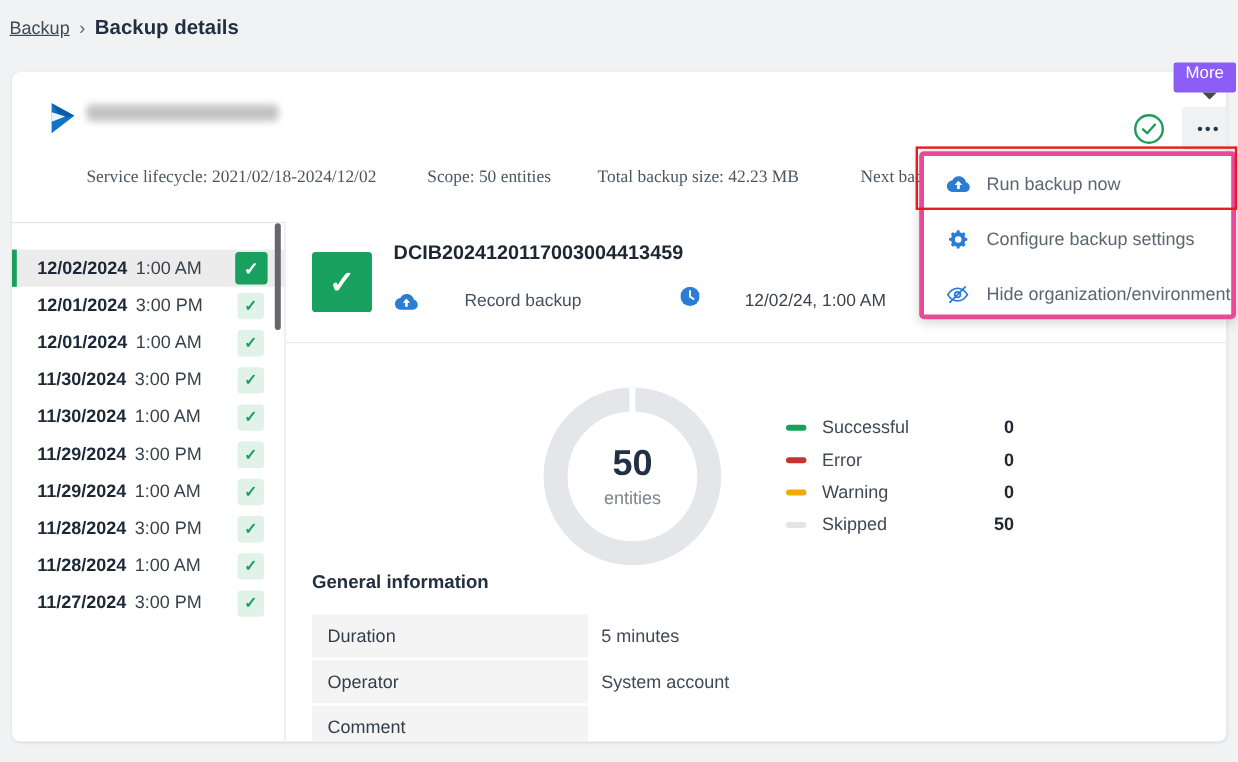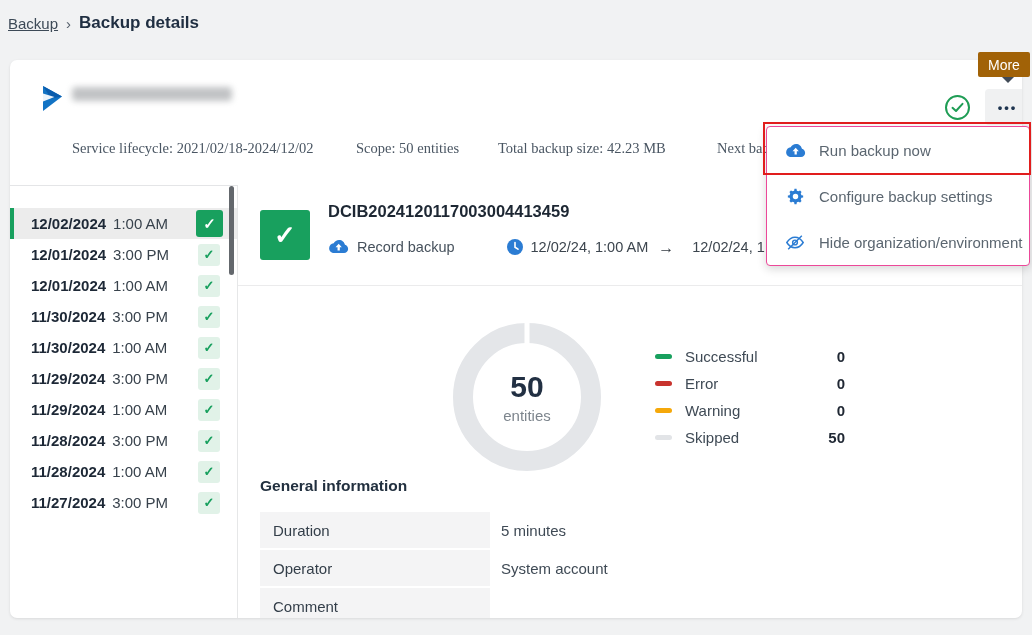--- a/index.html
+++ b/index.html
@@ -24,39 +24,39 @@
   .info-row span { margin-right:0;font-family:Liberation Serif, serif; }
   .stat-lifecycle { position:absolute; left:0; }
   .stat-scope { position:absolute; left:284px; }
   .stat-size { position:absolute; left:426px; }
   .stat-next { position:absolute; left:645px; }
 
   .status-check { position:absolute; left:934px; top:34px; width:27px; height:27px; }
   .more-btn { position:absolute; left:975px; top:29px; width:45px; height:36px; background:#f0f1f2; border-radius:4px; border:none; display:flex; align-items:center; justify-content:center; cursor:pointer; color:#1f3550; font-size:13px; font-weight:bold; letter-spacing:2px; }
 
   
-  .tooltip { position:absolute; left:978px; top:52px; height:25px; padding:0 10px; background:#a16207; color:#fff; font-size:14px; display:flex; align-items:center; border-radius:2px; z-index:30; }
+  .tooltip { position:absolute; left:978px; top:52px; height:25px; padding:0 10px; background:#8b5cf6; color:#fff; font-size:14px; display:flex; align-items:flex-start; border-radius:2px; z-index:30; }
   .tooltip .caret { position:absolute; left:24px; bottom:-6px; width:0; height:0; border-left:6px solid transparent; border-right:6px solid transparent; border-top:6px solid #414b57; }
 
   
   .sidebar { position:absolute; left:0; top:125px; width:227px; height:433px; border-top:1px solid #e4e5e7; }
   .sb-divider { position:absolute; left:227px; top:125px; width:1px; height:433px; background:#e6e7e8; }
   .sb-list { padding-top:22px; }
   .sb-item { position:relative; height:31px; display:flex; align-items:center; padding-left:21px; cursor:pointer; }
   .sb-item.sel { background:#ececec; border-left:4px solid #18a05e; padding-left:17px; }
   .sb-date { font-weight:bold; font-size:15px; color:#1d2836; }
   .sb-time { font-size:15px; color:#38424c; margin-left:7px; }
   .sb-badge { margin-left:auto; margin-right:17px; width:22px; height:22px; background:#e1f2e8; border-radius:3px; color:#18a05e; font-size:13px; font-weight:bold; display:flex; align-items:center; justify-content:center; }
   .sb-item.sel .sb-badge { width:27px; height:27px; background:#18a05e; color:#fff; font-size:15px; margin-right:14px; }
   .sb-scrollthumb { position:absolute; left:219px; top:126px; width:5px; height:89px; background:#64686d; border-radius:3px; cursor:pointer; }
 
   
   .detail-square { position:absolute; left:250px; top:150px; width:50px; height:50px; background:#18a05e; border-radius:3px; color:#fff; font-size:26px; font-weight:bold; display:flex; align-items:center; justify-content:center; }
   .detail-title { position:absolute; left:318px; top:142px; font-size:16.5px; font-weight:bold; color:#1d2733; }
-  .detail-sub { position:absolute; left:318px; top:179px; display:flex; align-items:flex-start; font-size:14.5px; color:#46515c; white-space:nowrap; }
+  .detail-sub { position:absolute; left:318px; top:179px; display:flex; align-items:flex-end; font-size:14.5px; color:#46515c; white-space:nowrap;gap:30px; }
   .detail-sub .lbl { margin-left:8px; }
   .detail-sub .clock-wrap { margin-left:52px; }
   .detail-sub .time { margin-left:8px; color:#3c454e; }
   .detail-sub .arrow { margin:0 10px; color:#333a41; font-size:16px; }
   .main-divider { position:absolute; left:228px; top:225px; width:784px; height:1px; background:#ebebec; }
 
   
   .donut-wrap { position:absolute; left:442px; top:262px; width:150px; height:150px; }
   .donut-center { position:absolute; left:442px; top:262px; width:150px; height:150px; display:flex; flex-direction:column; align-items:center; justify-content:center; }
   .donut-value { font-size:30px; font-weight:bold; color:#223043; line-height:1.1; }
@@ -70,21 +70,21 @@
   .legend-value { font-size:15px; font-weight:600; color:#1f2733; text-align:right; }
 
   
   .gi-title { position:absolute; left:250px; top:417px; font-size:15.5px; font-weight:bold; color:#22303f; }
   .gi-table { position:absolute; left:250px; top:452px; width:540px; }
   .gi-row { display:grid; grid-template-columns:230px 1fr; margin-bottom:2px; }
   .gi-label { background:#f4f4f5; height:36px; display:flex; align-items:center; padding-left:13px; font-size:15px; color:#333e49; }
   .gi-value { height:36px; display:flex; align-items:center; padding-left:11px; font-size:15px; color:#3f4a55; }
 
   
-  .menu { position:absolute; left:766px; top:126px; width:264px; height:140px; background:#fff; border:1px solid #ec4899; border-radius:4px; box-shadow:0 3px 10px rgba(0,0,0,.16); z-index:10; }
+  .menu { position:absolute; left:766px; top:126px; width:264px; height:140px; background:#fff; border:4px solid #ec4899; border-radius:4px; box-shadow:0 3px 10px rgba(0,0,0,.16); z-index:10; }
   .menu-item { height:46px; display:flex; align-items:center; padding-left:17px; cursor:pointer; font-size:15px; color:#5b6670; }
   .mi-icon { width:22px; height:20px; margin-right:13px; display:flex; align-items:center; justify-content:center; flex:0 0 auto; }
 
   .red-annotation { position:absolute; left:763px; top:122px; width:268px; height:53px; border:2.5px solid #e11d1d; z-index:20; pointer-events:none; }
 </style>
 </head>
 <body>
 
 <div id="app">
 

